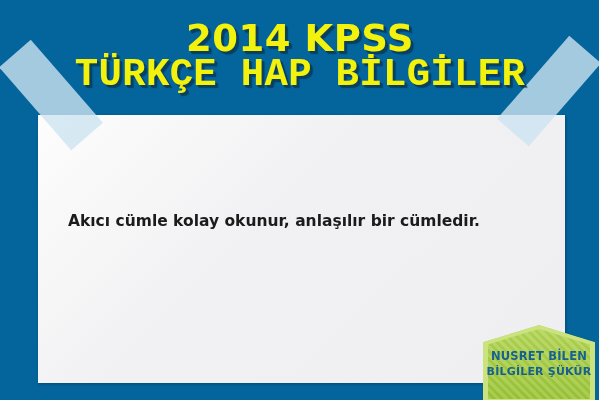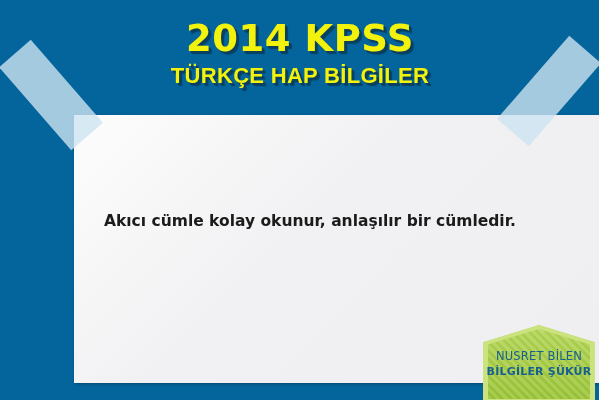--- a/index.html
+++ b/index.html
@@ -35,40 +35,39 @@
     font-family: "DejaVu Sans", sans-serif;
     font-weight: bold;
     font-size: 37px;
     line-height: 41px;
     letter-spacing: 0.5px;
     color: #f2f20d;
     text-shadow: 2px 2px 0 #0b3f5c, 3px 3px 1px rgba(4,36,56,0.55);
   }
   #title-sub {
     display: block;
-    font-family: Liberation Sans, sans-serif;
+    font-family: Liberation Mono, monospace;
     font-weight: bold;
-    font-size: 22px;
+    font-size: 39px;
     line-height: 33px;
     letter-spacing: 0.3px;
     color: #f2f20d;
     text-shadow: 2px 2px 0 #0b3f5c, 3px 3px 1px rgba(4,36,56,0.55);
   }
 
   
   #paper {
     position: absolute;
     left: 38px;
     top: 115px;
     width: 527px;
     height: 268px;
     background: #eab308;
     box-shadow: 1px 1px 3px rgba(0,0,0,0.28);
     z-index: 2;
-    margin-left: 36px;
   }
   #paper-inner {
     position: absolute;
     inset: 0;
     background: linear-gradient(135deg, #fdfdfd 0%, #f1f1f3 42%, #efeff1 100%);
   }
 
   #body-text {
     position: absolute;
     left: 30px;
@@ -140,21 +139,21 @@
     position: absolute;
     left: 0;
     right: 0;
     top: 24px;
     text-align: center;
     z-index: 3;
   }
   #logo-line1 {
     display: block;
     font-family: "DejaVu Sans", sans-serif;
-    font-weight: normal;
+    font-weight: bold;
     font-size: 11.5px;
     line-height: 15px;
     letter-spacing: 0.2px;
     color: #16618f;
   }
   #logo-line2 {
     display: block;
     font-family: "DejaVu Sans", sans-serif;
     font-weight: bold;
     font-size: 11px;

